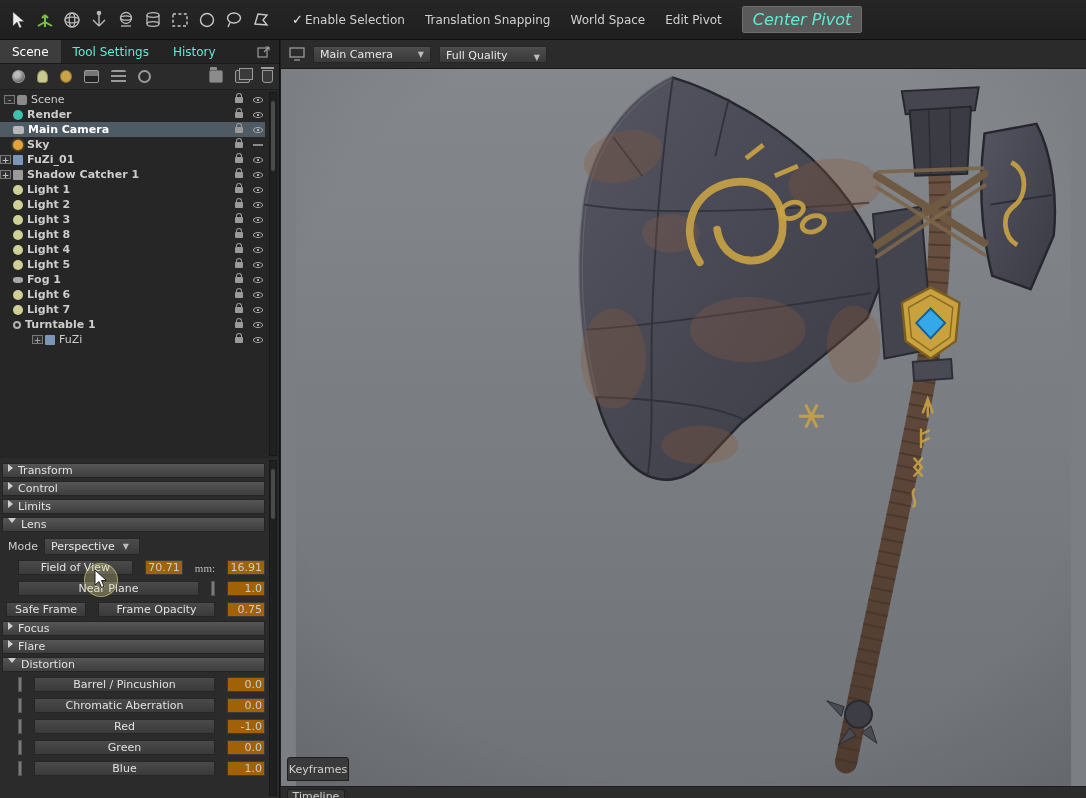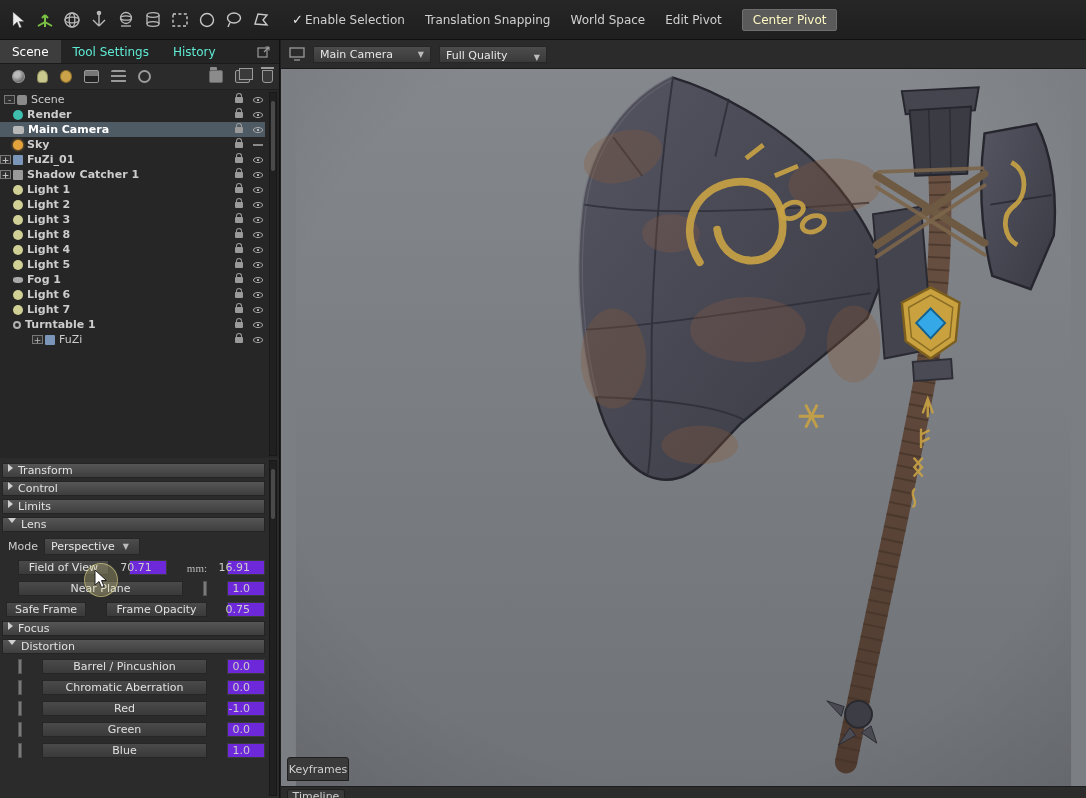--- a/index.html
+++ b/index.html
@@ -10,21 +10,21 @@
   
   .toolbar { position:absolute; left:0; top:0; width:1086px; height:40px;
     background:linear-gradient(#262626,#1f1f1f); border-bottom:1px solid #101010;
     display:flex; align-items:center; padding-left:4px; }
   .tool-icon { width:27px; height:27px; display:flex; align-items:center; justify-content:center;
     border-radius:2px; }
   .tb-text { color:#d0d0d0; font-size:12px; margin-left:20px; white-space:nowrap; cursor:default; }
   .tb-check { margin-left:18px; display:flex; align-items:center; font-size:12px; color:#d0d0d0; }
   .tb-check .chk { color:#e8e8e8; font-size:13px; margin-right:2px; }
   .tb-btn { margin-left:20px; background:#5a5a5a; border:1px solid #6e6e6e; border-radius:2px;
-    padding:3px 10px; font-size:12px; color:#fef9c3; }
+    padding:3px 10px; font-size:16px; color:#5eead4;font-style:italic; }
 
   
   .left-panel { position:absolute; left:0; top:40px; width:280px; height:758px;
     background:#2b2b2b; border-right:1px solid #111; display:flex; flex-direction:column; }
   .lp-tabs { height:24px; display:flex; align-items:stretch; background:#242424;
     border-bottom:1px solid #1a1a1a; position:relative; }
   .lp-tab { padding:0 12px; display:flex; align-items:center; font-size:12px; color:#5eead4; }
   .lp-tab[data-active="true"] { background:#3d3d3d; color:#ffffff; }
   .popout { position:absolute; right:8px; top:5px; width:14px; height:14px; }
 
@@ -84,26 +84,26 @@
   .scroll-thumb { position:absolute; left:1px; right:1px; top:8px; height:70px; background:#4a4a4a; border-radius:2px; }
 
   
   .lp-props { flex:1; position:relative; padding:2px 14px 0 2px; background:#2b2b2b; overflow:hidden; }
   .prop-header { height:15px; margin-top:3px; background:linear-gradient(#565656,#3e3e3e);
     border:1px solid #242424; display:flex; align-items:flex-start; padding-left:5px; gap:5px; color:#e0e0e0; }
   .tri-r { width:0; height:0; border-left:5px solid #cfcfcf; border-top:4px solid transparent;
     border-bottom:4px solid transparent; }
   .tri-d { width:0; height:0; border-top:5px solid #cfcfcf; border-left:4px solid transparent;
     border-right:4px solid transparent; }
-  .prop-row { display:flex; align-items:center; height:17px; margin:4px 0 0 16px; gap:20px; }
+  .prop-row { display:flex; align-items:center; height:17px; margin:4px 0 0 16px; gap:12px; }
   .slider-bar { flex:1; height:15px; background:linear-gradient(#4a4a4a,#3a3a3a); border:1px solid #262626;
     display:flex; align-items:center; justify-content:center; color:#e0e0e0; position:relative; }
   .slider-nub { width:4px; height:15px; background:#7a7a7a; border:1px solid #555; flex:none; }
-  .value-box { width:38px; height:15px; background:#6d28d9; border:1px solid #3a3a3a; color:#cccccc;
-    display:flex; align-items:center; justify-content:flex-end; padding-right:14px; flex:none; }
+  .value-box { width:38px; height:15px; background:#a16207; border:1px solid #3a3a3a; color:#cccccc;
+    display:flex; align-items:center; justify-content:flex-end; padding-right:2px; flex:none; }
   .mm-label { color:#bbb; flex:none;font-family:Liberation Serif, serif; }
   .dropdown { height:17px; background:linear-gradient(#4c4c4c,#3a3a3a); border:1px solid #262626;
     display:flex; align-items:center; padding:0 6px; gap:8px; color:#e6e6e6; }
   .dropdown .caret { font-size:8px; color:#bbb; }
   .mode-row { display:flex; align-items:center; gap:6px; margin:5px 0 0 6px; height:18px; }
   .btn-bar { height:15px; background:linear-gradient(#4a4a4a,#3a3a3a); border:1px solid #262626;
     display:flex; align-items:center; justify-content:center; padding:0 8px; color:#e0e0e0; flex:none; }
 
   
   .viewport { position:absolute; left:281px; top:40px; width:805px; height:758px; background:#7b7e83; }
@@ -444,20 +444,24 @@
         <div class="value-box">0.75</div>
       </div>
 
       <div>
 
           <div class="prop-header">
             <span class="tri-r"></span>
             <span>Focus</span>
           </div>
 
+          <div class="prop-header">
+            <span class="tri-r"></span>
+            <span>Flare</span>
+          </div>
         </div>
 
       <div class="prop-header">
         <span class="tri-d"></span>
         <span>Distortion</span>
       </div>
 
       <div>
 
           <div class="prop-row">

